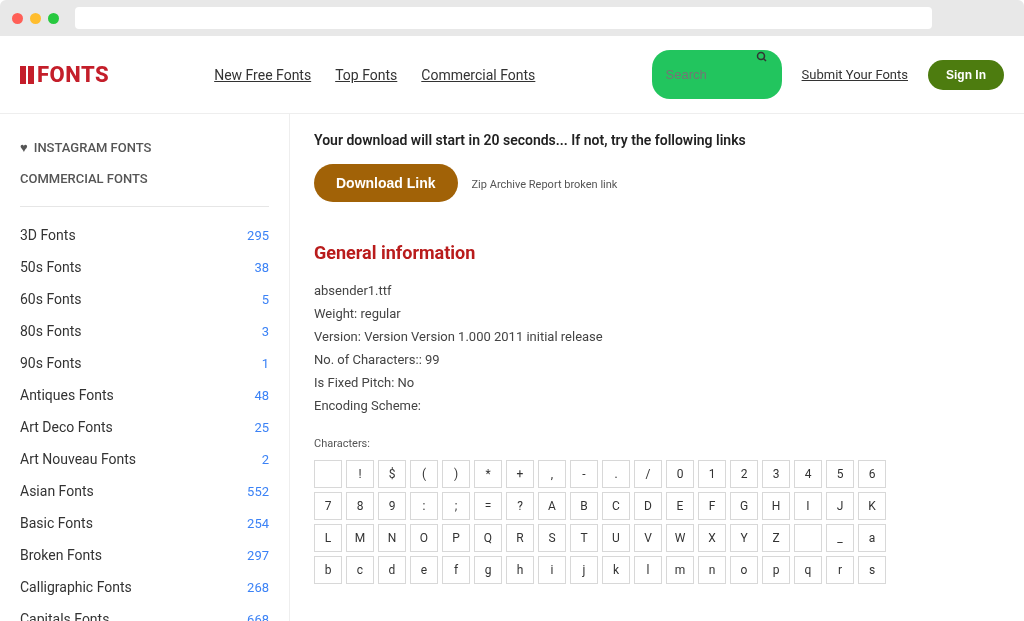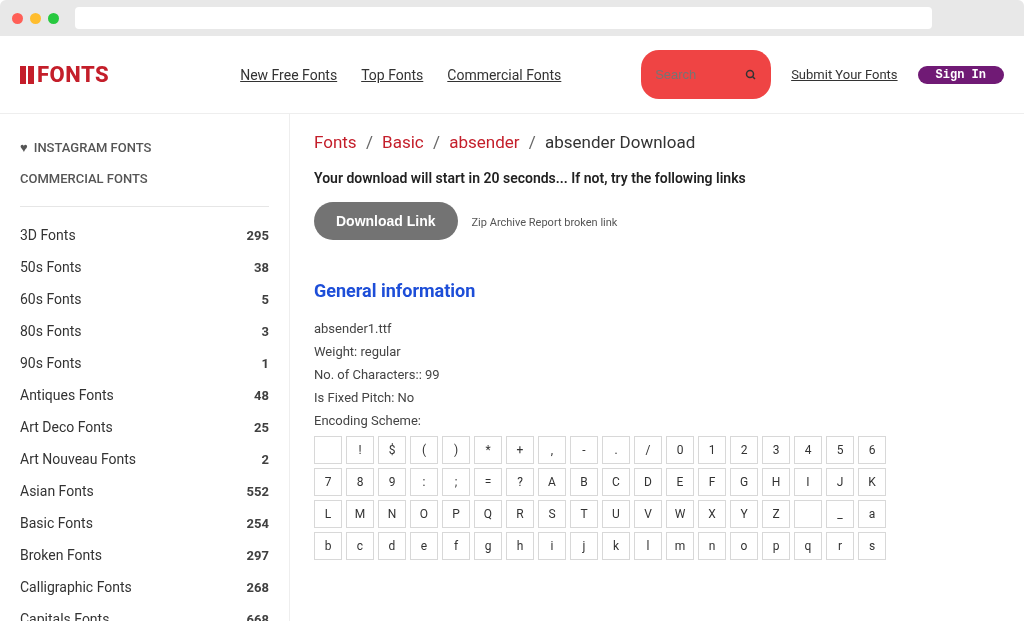--- a/index.html
+++ b/index.html
@@ -13,51 +13,51 @@
   .tl.yellow { background: #ffbd2e; }
   .tl.green { background: #28c940; }
   .url-bar { flex: 1; background: #fff; height: 22px; border-radius: 4px; margin-left: 10px; margin-right: 80px; }
   
   
   .top-header { display: flex; align-items: center; padding: 14px 20px; border-bottom: 1px solid #eee; gap: 20px; }
   .logo { font-weight: 800; font-size: 22px; color: #c41e2a; letter-spacing: 0.5px; display: flex; align-items: center; }
   .logo-shape { display: inline-block; margin-right: 3px; width: 14px; height: 18px; position: relative; }
   .logo-shape::before { content: ""; position: absolute; left: 0; top: 0; width: 6px; height: 18px; background: #c41e2a; }
   .logo-shape::after { content: ""; position: absolute; left: 8px; top: 0; width: 6px; height: 18px; background: #c41e2a; }
-  .nav-links { display: flex; gap: 24px; margin-left: 111px; }
+  .nav-links { display: flex; gap: 24px; margin-left: 85px; }
   .nav-links a { color: #333; font-size: 14px; text-decoration: underline; cursor: pointer; }
-  .search-box { background: #ef4444; border-radius: 18px; height: 49px; width: 130px; display: flex; align-items: center; padding: 0 14px; margin-left: auto; }
+  .search-box { background: #22c55e; border-radius: 18px; height: 49px; width: 130px; display: flex; padding: 0 14px; margin-left: auto; }
   .search-box input { border: none; background: transparent; font-size: 13px; outline: none; width: 90px; }
   .search-icon-svg { width: 14px; height: 14px; }
   .submit-link { color: #333; font-size: 13px; text-decoration: underline; cursor: pointer; }
-  .signin-btn { background: #701a75; color: #fff; border: none; border-radius: 16px; height: 18px; padding: 0 18px; font-size: 12px; font-weight: 600; cursor: pointer; font-family: Liberation Mono, monospace; }
+  .signin-btn { background: #4d7c0f; color: #fff; border: none; border-radius: 16px; height: 30px; padding: 0 18px; font-size: 12px; font-weight: 600; cursor: pointer; }
   
   
   .wrap { display: flex; }
   .sidebar { width: 290px; padding: 18px 20px; border-right: 1px solid #eee; }
   .sidebar-top { color: #555; font-size: 13px; font-weight: 500; padding: 8px 0; cursor: pointer; display: flex; align-items: center; gap: 6px; }
   .sidebar-sep { border: none; border-top: 1px solid #e6e6e6; margin: 12px 0; }
   .cat-item { display: flex; justify-content: space-between; align-items: center; padding: 8px 0; cursor: pointer; }
   .cat-name { color: #333; font-size: 14px; }
-  .cat-count { color: #404040; font-size: 13px; font-weight: 700; }
+  .cat-count { color: #3b82f6; font-size: 13px; font-weight: 400; }
   
   .main { flex: 1; padding: 18px 24px; }
   
   
   .breadcrumb { font-size: 17px; margin-bottom: 18px; }
   .breadcrumb .bc-link { color: #c41e2a; cursor: pointer; }
   .breadcrumb .bc-sep { color: #666; margin: 0 5px; }
   .breadcrumb .bc-current { color: #333; }
   
   .status-line { font-size: 14px; font-weight: 600; color: #222; margin-bottom: 16px; }
-  .download-btn { background: #737373; color: #fff; border: none; border-radius: 20px; height: 38px; padding: 0 22px; font-size: 14px; font-weight: 700; cursor: pointer; display: inline-block; }
+  .download-btn { background: #a16207; color: #fff; border: none; border-radius: 20px; height: 38px; padding: 0 22px; font-size: 14px; font-weight: 700; cursor: pointer; display: inline-block; }
   .dl-meta { display: inline-block; margin-left: 10px; font-size: 11px; color: #555; }
   .dl-meta span { cursor: pointer; }
   
-  .section-title { font-size: 18px; color: #1d4ed8; margin-top: 40px; margin-bottom: 20px; }
+  .section-title { font-size: 18px; color: #b91c1c; margin-top: 40px; margin-bottom: 20px; }
   .info-line { font-size: 13px; color: #444; margin-bottom: 8px; }
   .chars-label { font-size: 11px; color: #555; margin-top: 24px; margin-bottom: 10px; }
   .char-grid-container { max-width: 600px; }
   .char-grid { display: flex; flex-wrap: wrap; gap: 4px; }
   .char-cell { width: 28px; height: 28px; border: 1px solid #d8d8d8; display: flex; align-items: center; justify-content: center; font-size: 12px; color: #333; }
 </style>
 </head>
 <body>
 
 <div class="browser-chrome">
@@ -151,48 +151,41 @@
         </div>
         <div class="cat-item">
           <span class="cat-name">Capitals Fonts</span>
           <span class="cat-count">668</span>
         </div>
         <div class="cat-item"></div>
       </div>
   </aside>
 
   <main class="main">
-    <div class="breadcrumb">
-      <span class="bc-link">Fonts</span>
-      <span class="bc-sep">/</span>
-      <span class="bc-link">Basic</span>
-      <span class="bc-sep">/</span>
-      <span class="bc-link">absender</span>
-      <span class="bc-sep">/</span>
-      <span class="bc-current">absender Download</span>
-    </div>
 
     <div class="status-line">Your download will start in 20 seconds... If not, try the following links</div>
     <div>
       <button class="download-btn">Download Link</button>
       <div class="dl-meta">
         <span>Zip Archive</span>
         <span>Report broken link</span>
       </div>
     </div>
 
     <h2 class="section-title">General information</h2>
     <div class="info-line">absender1.ttf</div>
     <div id="info-lines">
         <div class="info-line">Weight: regular</div>
+        <div class="info-line">Version: Version Version 1.000 2011 initial release</div>
         <div class="info-line">No. of Characters:: 99</div>
         <div class="info-line">Is Fixed Pitch: No</div>
         <div class="info-line">Encoding Scheme:</div>
       </div>
 
+    <div class="chars-label">Characters:</div>
     <div class="char-grid-container">
       <div class="char-grid" id="char-grid">
           <div class="char-cell"> </div>
           <div class="char-cell">!</div>
           <div class="char-cell">$</div>
           <div class="char-cell">(</div>
           <div class="char-cell">)</div>
           <div class="char-cell">*</div>
           <div class="char-cell">+</div>
           <div class="char-cell">,</div>

